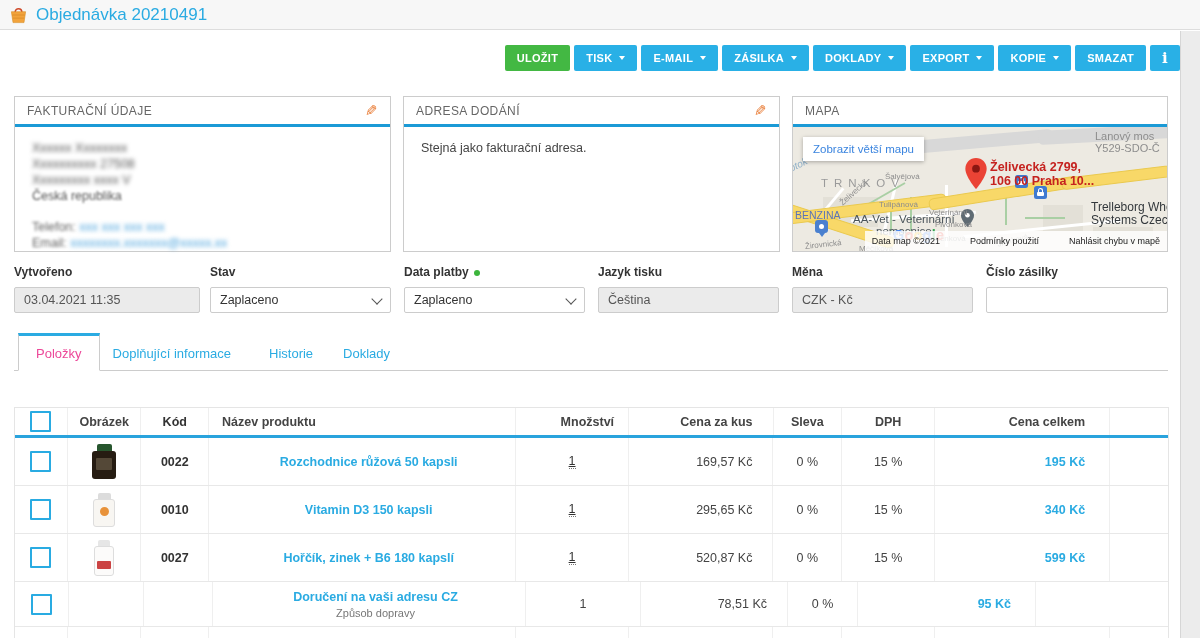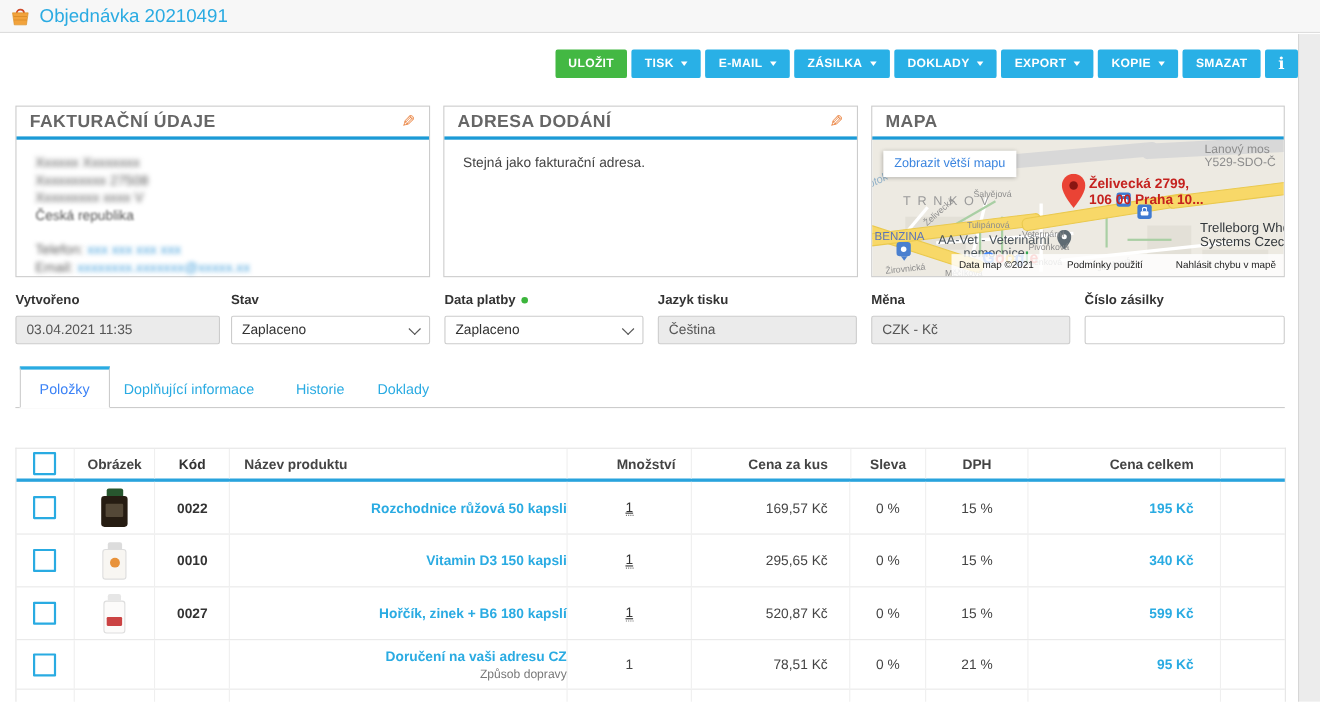--- a/index.html
+++ b/index.html
@@ -19,21 +19,21 @@
        padding:0 12px;display:flex;align-items:center;gap:7px;cursor:pointer}
   .btn.green{background:#43b843}
   .btn.info-btn{width:30px;padding:0;justify-content:center;font-family:"DejaVu Serif",serif;font-size:15px}
   .caret{width:0;height:0;border-left:3.5px solid transparent;border-right:3.5px solid transparent;border-top:4px solid #fff}
 
   
   .panels{position:absolute;top:96px;left:14px;display:flex;gap:12px}
   .panel{width:377px;height:156px;border:1px solid #ccc;box-sizing:border-box;background:#fff}
   .panel-head{height:27px;display:flex;align-items:center;justify-content:space-between;
               padding:0 12px;border-bottom:3px solid #1b9ad6}
-  .panel-title{font-size:16px;font-weight:bold;color:#666;letter-spacing:.4px}
+  .panel-title{font-size:12px;font-weight:normal;color:#666;letter-spacing:.4px}
   .pencil{color:#e8772e;font-size:15px;cursor:pointer;line-height:1}
   .pencil::before{content:"✎";display:inline-block;transform:scaleX(-1)}
   .panel-body{position:relative;height:124px;padding:13px 17px;box-sizing:border-box;font-size:12.5px;color:#444;line-height:16px}
   .panel-body.nopad{padding:0;overflow:hidden}
   .rline{filter:blur(2.3px);color:#555}
   .rline.light{filter:blur(1px);color:#555}
   .contact{margin-top:15px}
   .contact-row .lbl{filter:blur(1.8px);color:#666}
   .contact-row .val{filter:blur(2px);color:#4aa3dd}
 
@@ -81,35 +81,35 @@
         transform:rotate(45deg);margin-top:-3px}
   .dot{display:inline-block;width:6px;height:6px;border-radius:50%;background:#3cb53c;margin-left:5px}
   input.real{width:100%;height:26px;border:1px solid #ccc;border-radius:2px;box-sizing:border-box;
              padding:0 9px;font-size:12.5px;font-family:"Liberation Sans",sans-serif}
 
   
   .tabs{position:absolute;top:334px;left:14px;width:1154px;height:37px;border-bottom:1px solid #ccc;
         display:flex;align-items:flex-end;box-sizing:border-box}
   .tab-active{height:38px;box-sizing:border-box;border:1px solid #ccc;border-top:3px solid #2aabe2;
               border-bottom:1px solid #fff;background:#fff;margin-bottom:-1px;margin-left:4px;
-              padding:0 17px;display:flex;align-items:center;font-size:13px;color:#3b82f6;cursor:default}
+              padding:0 17px;display:flex;align-items:center;font-size:13px;color:#ec4899;cursor:default}
   .tab{padding:0 13px;font-size:13px;color:#2aabe2;display:flex;align-items:center;height:34px;cursor:pointer}
 
   
   .table{position:absolute;top:407px;left:14px;width:1155px;box-sizing:border-box;
          border:1px solid #e5e5e5;border-bottom:none}
   .thead{display:flex;height:27px;border-bottom:3px solid #29a3dd}
   .th{font-weight:bold;font-size:12px;color:#333}
   .tr{display:flex;height:47px;border-bottom:1px solid #e8e8e8}
   .tr.svc{height:44px}
   .td,.th{display:flex;align-items:center;box-sizing:border-box;border-right:1px solid #efefef;font-size:12.5px;color:#444}
   .c-check{width:54px;justify-content:center}
   .c-img{width:75px;justify-content:center}
   .c-code{width:69px;justify-content:center;font-weight:bold;color:#333}
-  .c-name{width:313px;padding-left:13px;flex-direction:column;align-items:flex-end;justify-content:center}
+  .c-name{width:313px;padding-left:13px;flex-direction:column;align-items:center;justify-content:center}
   .c-qty{width:115px;justify-content:center}
   .th.c-qty{justify-content:flex-end;padding-right:14px}
   .c-unit{width:147px;justify-content:flex-end;padding-right:20px}
   .c-disc{width:70px;justify-content:center}
   .c-vat{width:95px;justify-content:center}
   .c-total{width:178px;justify-content:flex-end;padding-right:24px}
   .c-last{width:59px;border-right:none}
   .checkbox{width:17px;height:17px;border:2px solid #29abe2;background:#fff;border-radius:1px;cursor:pointer}
   .plink{color:#2aabe2;font-weight:bold;font-size:12.5px;text-decoration:none;cursor:pointer}
   .sub{font-size:11px;color:#777;margin-top:3px}
@@ -457,21 +457,20 @@
     <div class="td c-code"></div>
     <div class="td c-name">
       <a class="plink">Doručení na vaši adresu CZ</a>
       <span class="sub">Způsob dopravy</span>
     </div>
     <div class="td c-qty">1</div>
     <div class="td c-unit">
         <span class="price">78,51 Kč</span>
       </div>
     <div class="td c-disc">0 %</div>
-    <div class="td c-vat">21 %</div>
     <div class="td c-total">
         <span class="total-link">95 Kč</span>
       </div>
     <div class="td c-last"></div>
   </div>
 
   <div class="tr">
     <div class="td c-check"></div>
     <div class="td c-img"></div>
     <div class="td c-code"></div>

